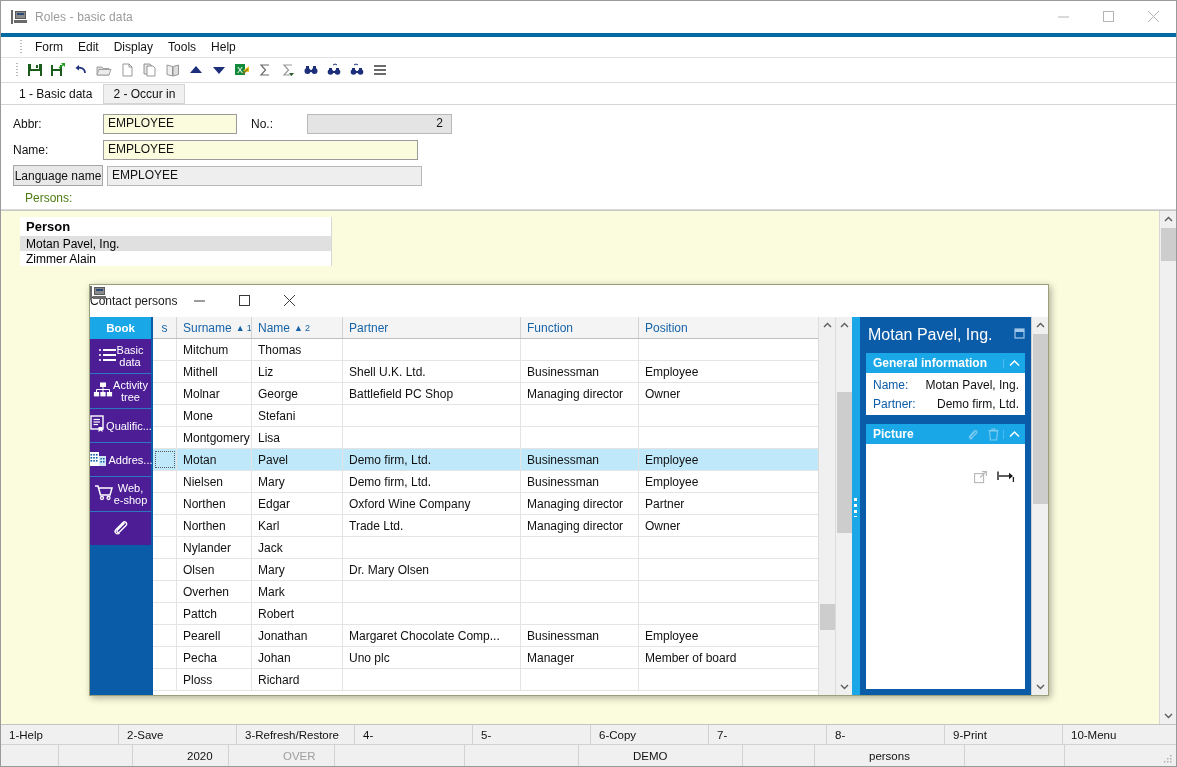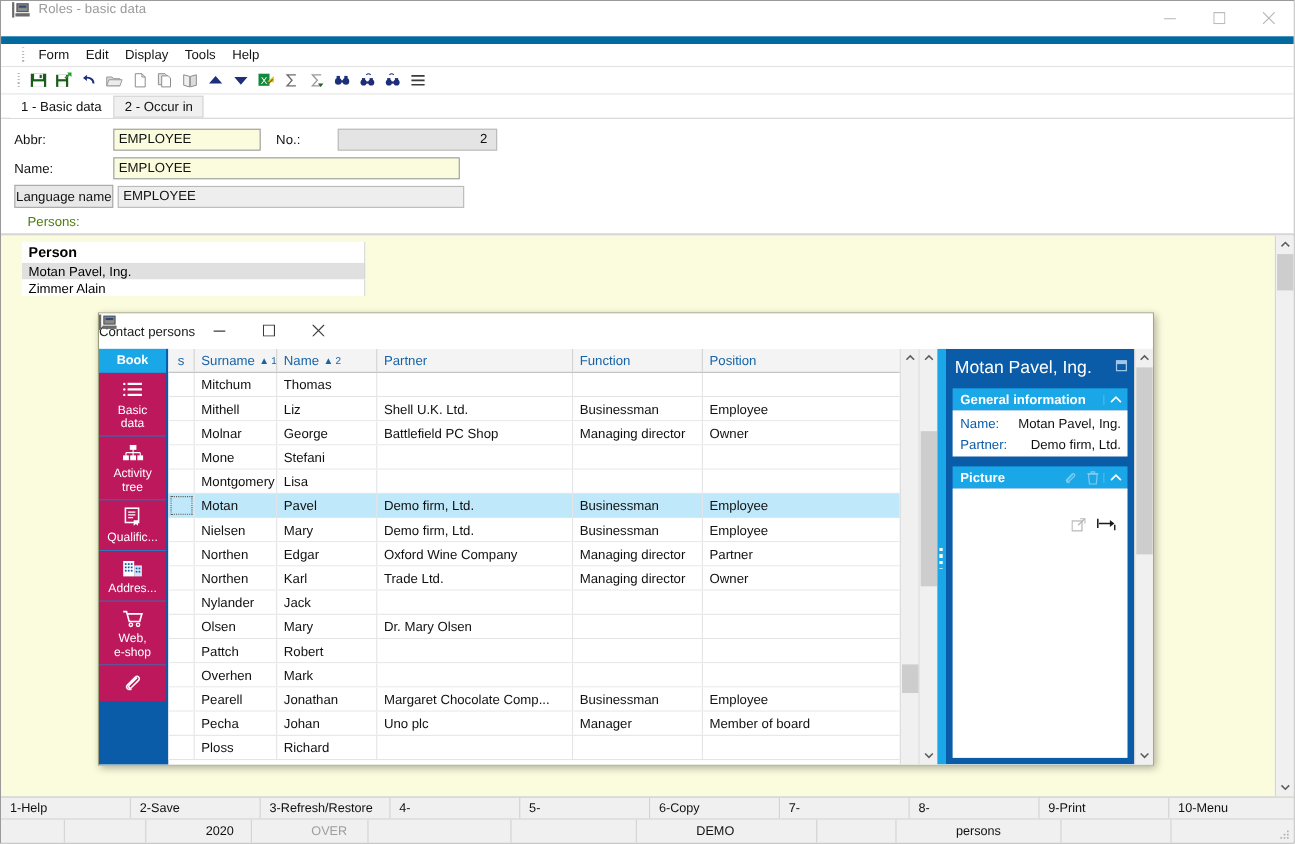--- a/index.html
+++ b/index.html
@@ -18,23 +18,23 @@
     position: relative;
     width: 1177px; height: 767px;
     background: #ffffff;
     border: 1px solid #9a9a9a;
     display: flex; flex-direction: column;
   }
 
   
   .titlebar {
     height: 50px; flex: 0 0 32px;
-    display: flex; align-items: flex-start;
+    display: flex; align-items: center;
     background: #ffffff;
-    border-bottom: 7px solid #0369a1;
+    border-bottom: 4px solid #0369a1;
   }
   .titlebar .tb-icon {
     width: 16px; height: 16px; margin-left: 10px; margin-right: 8px;
     position: relative; flex: 0 0 16px;
   }
   .tb-icon .ic-bar { position: absolute; left: 0; top: 1px; width: 2px; height: 14px; background: #6a6a6a; }
   .tb-icon .ic-scr { position: absolute; left: 4px; top: 2px; width: 11px; height: 8px; background: #8a8a8a; border: 1px solid #5a5a5a; }
   .tb-icon .ic-scr::after { content:""; position:absolute; left:1px; top:1px; right:1px; height:2px; background:#2b4a7a; }
   .tb-icon .ic-base { position: absolute; left: 3px; top: 11px; width: 13px; height: 3px; background: #6a6a6a; }
   .titlebar .tb-title {
@@ -211,24 +211,24 @@
   }
   .sb-head {
     height: 22px; flex: 0 0 22px;
     background: #19a7e8; color: #ffffff;
     font-size: 11.5px; font-weight: bold;
     display: flex; align-items: center; justify-content: center;
   }
   .sb-item {
     flex: 0 0 auto;
     padding: 5px 2px 5px 2px;
-    display: flex; flex-direction: column; align-items: center; justify-content: center;
+    display: flex; flex-direction: row; align-items: center; justify-content: center;
     color: #ffffff; font-size: 11px; line-height: 12px; text-align: center;
     border-bottom: 1px solid #2c78bf;
-    background: #be185d;
+    background: #4c1d95;
   }
   .sb-icon { height: 20px; display: flex; align-items: center; justify-content: center; margin-bottom: 3px; }
   .sb-label { white-space: pre-line; }
   .sb-filler { flex: 1 1 auto; background: #0a5ba8; }
 
   
   .tbl-wrap { flex: 1 1 auto; display: flex; overflow: hidden; min-width: 0; }
   .tbl { flex: 1 1 auto; display: flex; flex-direction: column; min-width: 0; background:#fff; }
   .tbl-head {
     height: 22px; flex: 0 0 22px; display: flex;
@@ -840,30 +840,30 @@
               <div class="tr">
                 <div class="td c-s"></div>
                 <div class="td c-sur">Olsen</div>
                 <div class="td c-name">Mary</div>
                 <div class="td c-partner">Dr. Mary Olsen</div>
                 <div class="td c-func"></div>
                 <div class="td c-pos" style="border-right: none;"></div>
               </div>
               <div class="tr">
                 <div class="td c-s"></div>
-                <div class="td c-sur">Pattch</div>
-                <div class="td c-name">Robert</div>
+                <div class="td c-sur">Overhen</div>
+                <div class="td c-name">Mark</div>
                 <div class="td c-partner"></div>
                 <div class="td c-func"></div>
                 <div class="td c-pos" style="border-right: none;"></div>
               </div>
               <div class="tr">
                 <div class="td c-s"></div>
-                <div class="td c-sur">Overhen</div>
-                <div class="td c-name">Mark</div>
+                <div class="td c-sur">Pattch</div>
+                <div class="td c-name">Robert</div>
                 <div class="td c-partner"></div>
                 <div class="td c-func"></div>
                 <div class="td c-pos" style="border-right: none;"></div>
               </div>
               <div class="tr">
                 <div class="td c-s"></div>
                 <div class="td c-sur">Pearell</div>
                 <div class="td c-name">Jonathan</div>
                 <div class="td c-partner">Margaret Chocolate Comp...</div>
                 <div class="td c-func">Businessman</div>

